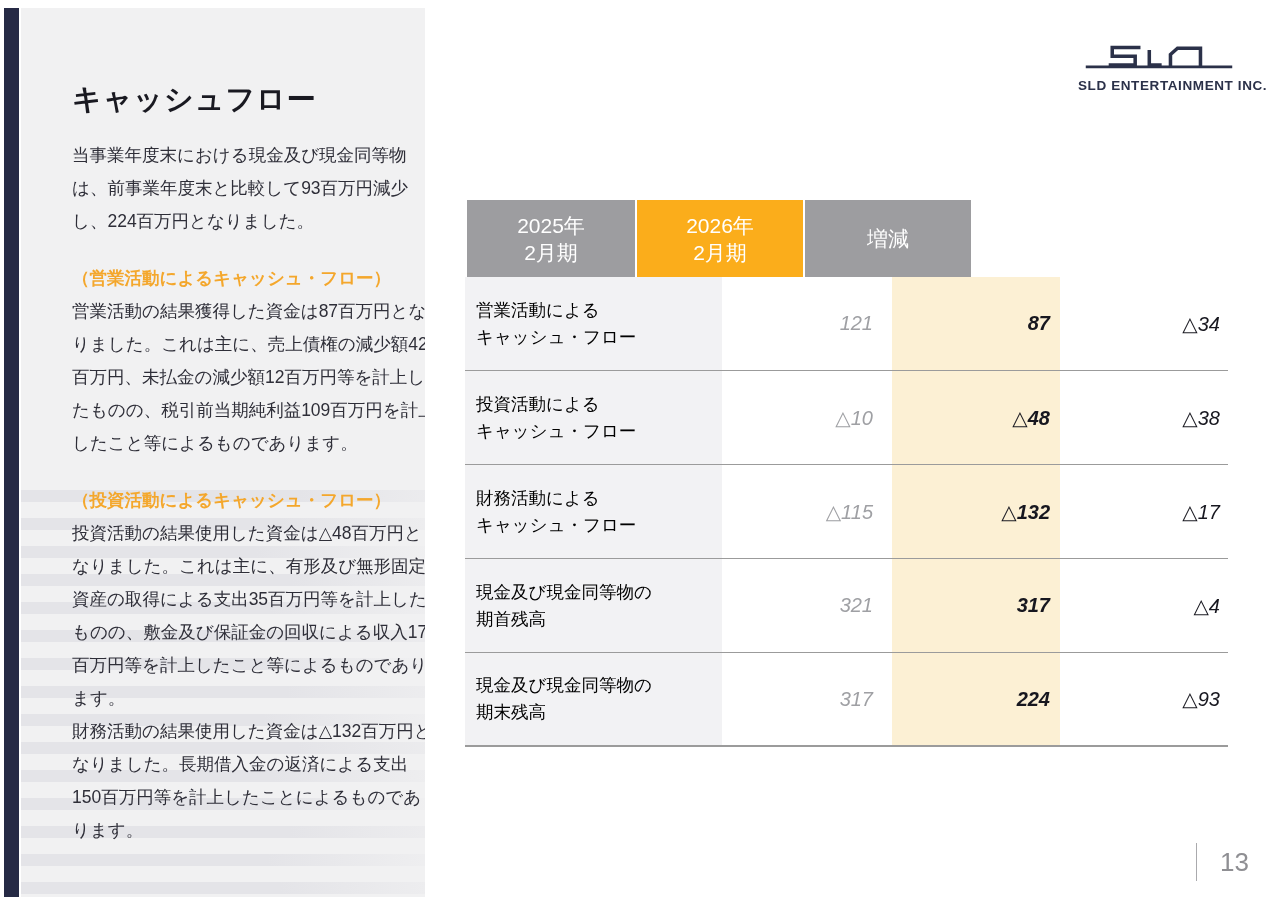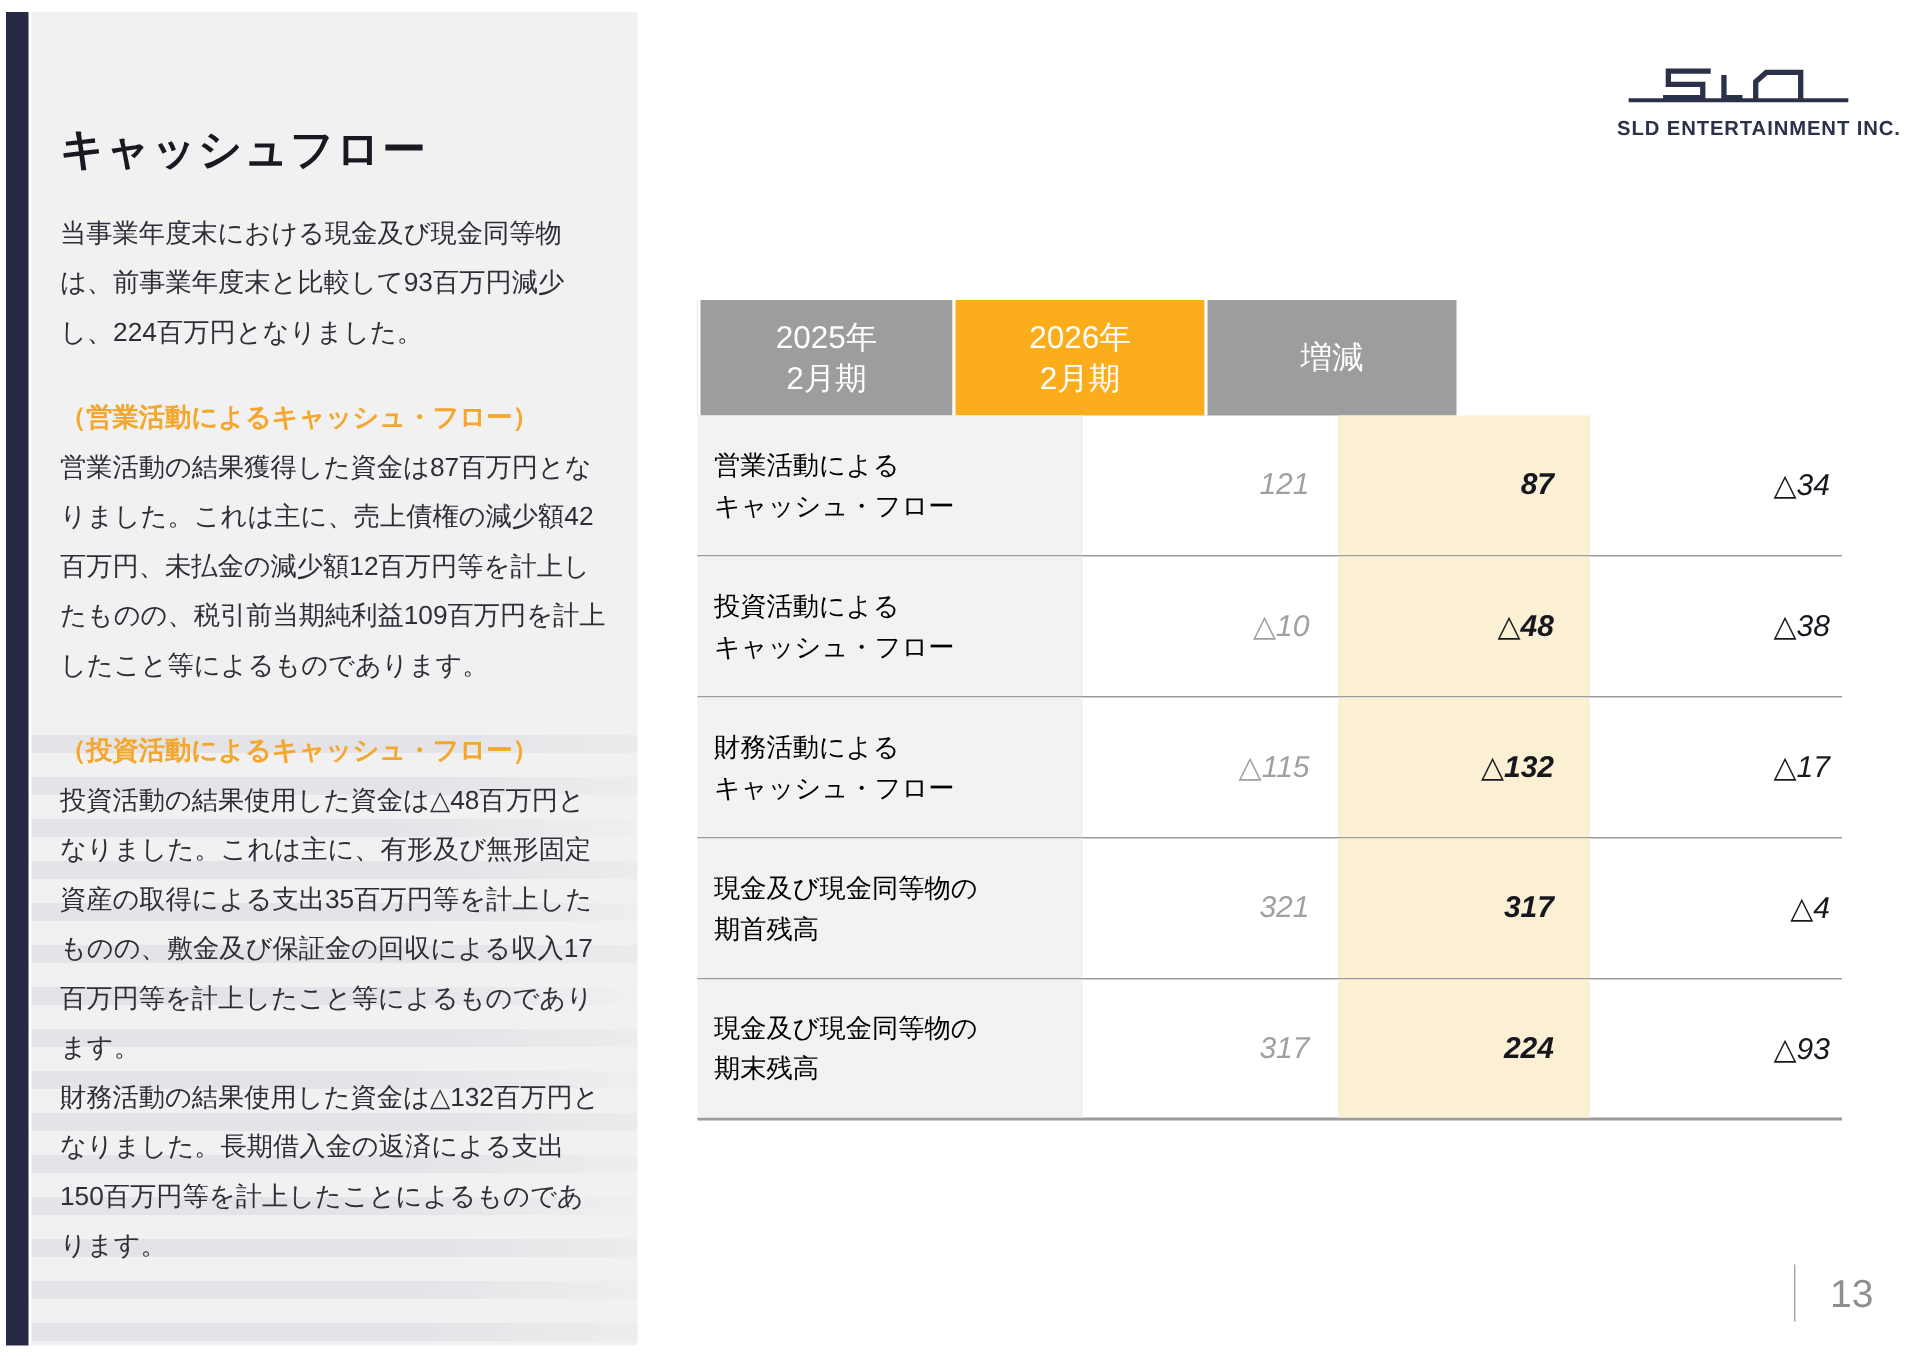--- a/index.html
+++ b/index.html
@@ -5,21 +5,21 @@
   * { margin:0; padding:0; box-sizing:border-box; }
   html,body { width:1280px; height:905px; background:#ffffff;
               font-family:"Liberation Sans","DejaVu Sans",sans-serif; }
   #slide { position:relative; width:1280px; height:905px; background:#ffffff; overflow:hidden; }
 
   
   .navy-bar { position:absolute; left:4px; top:8px; width:15px; height:889px; background:#262a45; }
 
   
   .left-panel { position:absolute; left:21px; top:8px; width:404px; height:889px;
-                background:#f1f1f2; overflow:hidden; }
+                background:#f1f1f2; overflow:hidden;padding-left:32px; }
   .stripes { position:absolute; left:0; top:0; width:100%; height:100%; z-index:0; }
   .stripe { position:absolute; left:0; height:12px; border-radius:0 7px 7px 0;
             background:linear-gradient(to right, #e4e4e8 55%, rgba(228,228,232,0)); }
   .panel-content { position:relative; z-index:1; padding:72px 20px 0 19px; }
 
   .page-title { font-size:29px; font-weight:bold; color:#191921; letter-spacing:1px; }
   .body-text  { width:364px; font-size:17.5px; line-height:33px; color:#2e2e38; margin-top:19px;
                 text-align:left; }
   .section-heading { width:364px; font-size:17.5px; line-height:33px; font-weight:bold;
                      color:#f4a72c; margin-top:24px; }
@@ -43,21 +43,21 @@
   .h-col.orange { background:#fbad1b; width:168px; }
   .h-col.last   { width:168px; }
 
   .t-row { display:flex; height:94px; border-bottom:1.5px solid #9b9b9b; }
   .t-row.last { border-bottom:2px solid #9b9b9b; }
   .r-label { width:257px; background:#f2f2f4; display:flex; flex-direction:column;
              justify-content:center; padding-left:11px; font-size:17.5px; line-height:27px;
              color:#000000; }
   .val { display:flex; align-items:center; justify-content:flex-end; font-size:20px;font-style:italic; }
   .r-prev { width:170px; padding-right:19px; color:#9fa0a4; }
-  .r-curr { width:168px; padding-right:24px; background:#fcf0d4; font-weight:bold; color:#17171f; }
+  .r-curr { width:168px; padding-right:10px; background:#fcf0d4; font-weight:bold; color:#17171f; }
   .r-diff { width:168px; padding-right:8px; color:#17171f; }
 
   
   .page-num-wrap { position:absolute; left:1196px; top:843px; display:flex; align-items:center; }
   .page-num-divider { width:1px; height:38px; background:#aaaaad; }
   .page-num { margin-left:23px; font-size:26px; color:#8f8f93; }
 </style>
 </head>
 <body>
 

